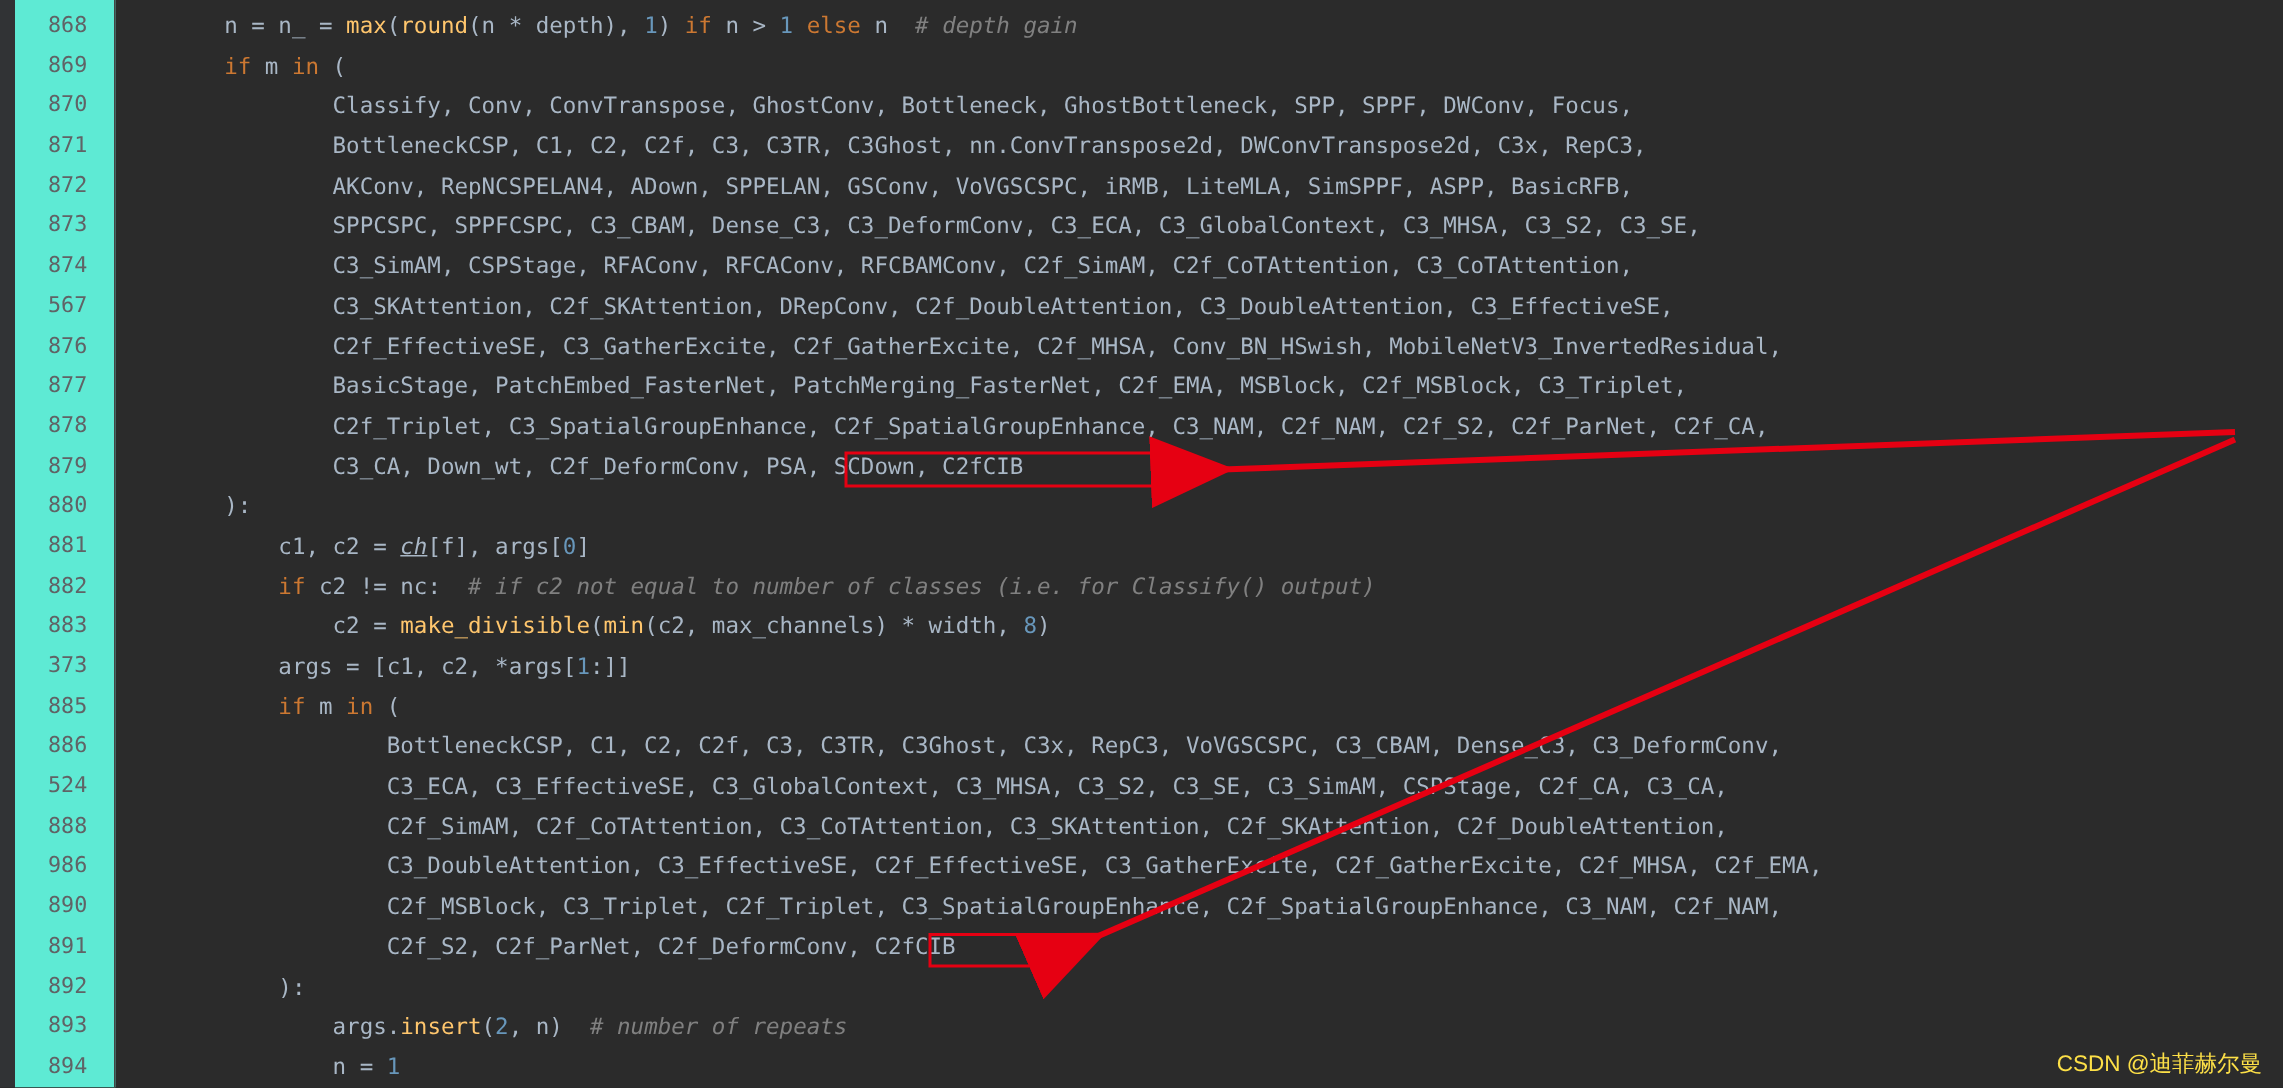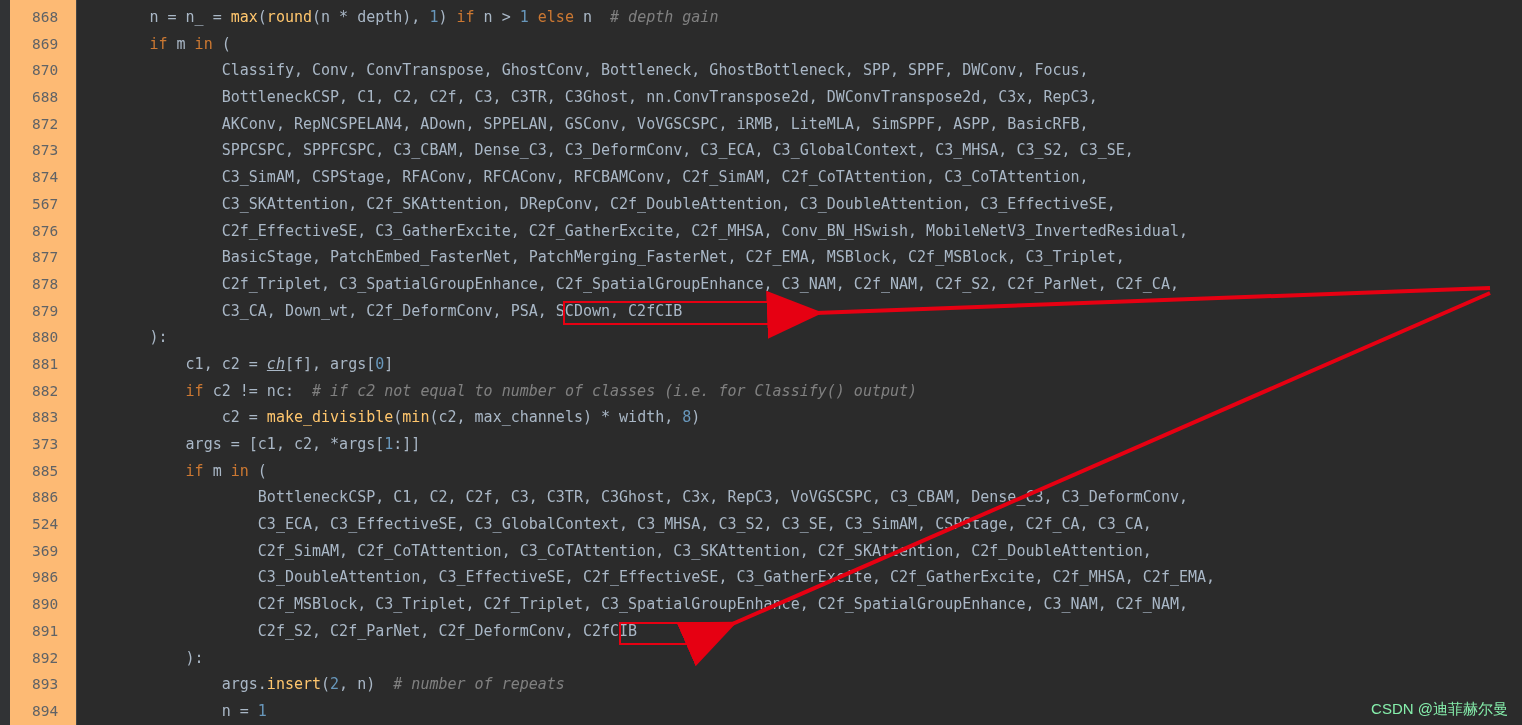--- a/index.html
+++ b/index.html
@@ -16,21 +16,21 @@
   .editor {
     display: flex;
     width: 100%;
     height: 100%;
   }
   .left-gutter {
     width: 10px;
     background: #313335;
   }
   .gutter {
-    background: #fdba74;
+    background: #5eead4;
     color: #606366;
     text-align: right;
     padding: 4px 18px 0 22px;
     user-select: none;
     font-size: 14.5px;
     line-height: 26.7px;
     border-right: 1px solid #444;
   }
   .code {
     padding: 4px 0 15px 0;
@@ -47,21 +47,21 @@
   .cmt { color: #808080; font-style: italic; }
   .fn { color: #ffc66d; }
   .it { font-style: italic; color: #a9b7c6; text-decoration: underline; }
   .p { color: #a9b7c6; }
   .dot { color: #a9b7c6; }
 
   .watermark {
     position: absolute;
     bottom: 6px;
     right: 14px;
-    color: #86efac;
+    color: #fde047;
     font-size: 15px;
     font-family: sans-serif;
   }
 
   
   .hl-box {
     position: absolute;
     border: 2px solid #e60012;
     pointer-events: none;
   }
@@ -77,38 +77,38 @@
 </style>
 </head>
 <body>
 
 <div class="editor">
   <div class="left-gutter"></div>
   <div class="gutter" id="gutter">
       <div class="line">868</div>
       <div class="line">869</div>
       <div class="line">870</div>
-      <div class="line">688</div>
+      <div class="line">871</div>
       <div class="line">872</div>
       <div class="line">873</div>
       <div class="line">874</div>
       <div class="line">567</div>
       <div class="line">876</div>
       <div class="line">877</div>
       <div class="line">878</div>
       <div class="line">879</div>
       <div class="line">880</div>
       <div class="line">881</div>
       <div class="line">882</div>
       <div class="line">883</div>
       <div class="line">373</div>
       <div class="line">885</div>
       <div class="line">886</div>
       <div class="line">524</div>
-      <div class="line">369</div>
+      <div class="line">888</div>
       <div class="line">986</div>
       <div class="line">890</div>
       <div class="line">891</div>
       <div class="line">892</div>
       <div class="line">893</div>
       <div class="line">894</div>
     </div>
   <div class="code" id="code"><div class="line"><span class="id">        n </span><span class="p">= </span><span class="id">n_ </span><span class="p">= </span><span class="fn">max</span><span class="p">(</span><span class="fn">round</span><span class="p">(n </span><span class="p">* </span><span class="id">depth</span><span class="p">)</span><span class="p">, </span><span class="num">1</span><span class="p">) </span><span class="kw">if </span><span class="id">n </span><span class="p">&gt; </span><span class="num">1</span><span class="kw"> else </span><span class="id">n  </span><span class="cmt"># depth gain</span></div><div class="line"><span class="id">        </span><span class="kw">if </span><span class="id">m </span><span class="kw">in </span><span class="p">(</span></div><div class="line"><span class="id">                Classify, Conv, ConvTranspose, GhostConv, Bottleneck, GhostBottleneck, SPP, SPPF, DWConv, Focus,</span></div><div class="line"><span class="id">                BottleneckCSP, C1, C2, C2f, C3, C3TR, C3Ghost, nn.ConvTranspose2d, DWConvTranspose2d, C3x, RepC3,</span></div><div class="line"><span class="id">                AKConv, RepNCSPELAN4, ADown, SPPELAN, GSConv, VoVGSCSPC, iRMB, LiteMLA, SimSPPF, ASPP, BasicRFB,</span></div><div class="line"><span class="id">                SPPCSPC, SPPFCSPC, C3_CBAM, Dense_C3, C3_DeformConv, C3_ECA, C3_GlobalContext, C3_MHSA, C3_S2, C3_SE,</span></div><div class="line"><span class="id">                C3_SimAM, CSPStage, RFAConv, RFCAConv, RFCBAMConv, C2f_SimAM, C2f_CoTAttention, C3_CoTAttention,</span></div><div class="line"><span class="id">                C3_SKAttention, C2f_SKAttention, DRepConv, C2f_DoubleAttention, C3_DoubleAttention, C3_EffectiveSE,</span></div><div class="line"><span class="id">                C2f_EffectiveSE, C3_GatherExcite, C2f_GatherExcite, C2f_MHSA, Conv_BN_HSwish, MobileNetV3_InvertedResidual,</span></div><div class="line"><span class="id">                BasicStage, PatchEmbed_FasterNet, PatchMerging_FasterNet, C2f_EMA, MSBlock, C2f_MSBlock, C3_Triplet,</span></div><div class="line"><span class="id">                C2f_Triplet, C3_SpatialGroupEnhance, C2f_SpatialGroupEnhance, C3_NAM, C2f_NAM, C2f_S2, C2f_ParNet, C2f_CA,</span></div><div class="line"><span class="id">                C3_CA, Down_wt, C2f_DeformConv, PSA, SCDown, C2fCIB</span></div><div class="line"><span class="id">        </span><span class="p">)</span><span class="p">:</span></div><div class="line"><span class="id">            c1</span><span class="p">, </span><span class="id">c2 </span><span class="p">= </span><span class="it">ch</span><span class="p">[f]</span><span class="p">, </span><span class="id">args</span><span class="p">[</span><span class="num">0</span><span class="p">]</span></div><div class="line"><span class="id">            </span><span class="kw">if </span><span class="id">c2 </span><span class="p">!= </span><span class="id">nc</span><span class="p">:  </span><span class="cmt"># if c2 not equal to number of classes (i.e. for Classify() output)</span></div><div class="line"><span class="id">                c2 </span><span class="p">= </span><span class="fn">make_divisible</span><span class="p">(</span><span class="fn">min</span><span class="p">(c2</span><span class="p">, </span><span class="id">max_channels</span><span class="p">) </span><span class="p">* </span><span class="id">width</span><span class="p">, </span><span class="num">8</span><span class="p">)</span></div><div class="line"><span class="id">            args </span><span class="p">= </span><span class="p">[c1</span><span class="p">, </span><span class="id">c2</span><span class="p">, </span><span class="p">*</span><span class="id">args[</span><span class="num">1</span><span class="p">:</span><span class="p">]]</span></div><div class="line"><span class="id">            </span><span class="kw">if </span><span class="id">m </span><span class="kw">in </span><span class="p">(</span></div><div class="line"><span class="id">                    BottleneckCSP, C1, C2, C2f, C3, C3TR, C3Ghost, C3x, RepC3, VoVGSCSPC, C3_CBAM, Dense_C3, C3_DeformConv,</span></div><div class="line"><span class="id">                    C3_ECA, C3_EffectiveSE, C3_GlobalContext, C3_MHSA, C3_S2, C3_SE, C3_SimAM, CSPStage, C2f_CA, C3_CA,</span></div><div class="line"><span class="id">                    C2f_SimAM, C2f_CoTAttention, C3_CoTAttention, C3_SKAttention, C2f_SKAttention, C2f_DoubleAttention,</span></div><div class="line"><span class="id">                    C3_DoubleAttention, C3_EffectiveSE, C2f_EffectiveSE, C3_GatherExcite, C2f_GatherExcite, C2f_MHSA, C2f_EMA,</span></div><div class="line"><span class="id">                    C2f_MSBlock, C3_Triplet, C2f_Triplet, C3_SpatialGroupEnhance, C2f_SpatialGroupEnhance, C3_NAM, C2f_NAM,</span></div><div class="line"><span class="id">                    C2f_S2, C2f_ParNet, C2f_DeformConv, C2fCIB</span></div><div class="line"><span class="id">            </span><span class="p">)</span><span class="p">:</span></div><div class="line"><span class="id">                args</span><span class="dot">.</span><span class="fn">insert</span><span class="p">(</span><span class="num">2</span><span class="p">, </span><span class="id">n</span><span class="p">)  </span><span class="cmt"># number of repeats</span></div><div class="line"><span class="id">                n </span><span class="p">= </span><span class="num">1</span></div></div>
 </div>
 

